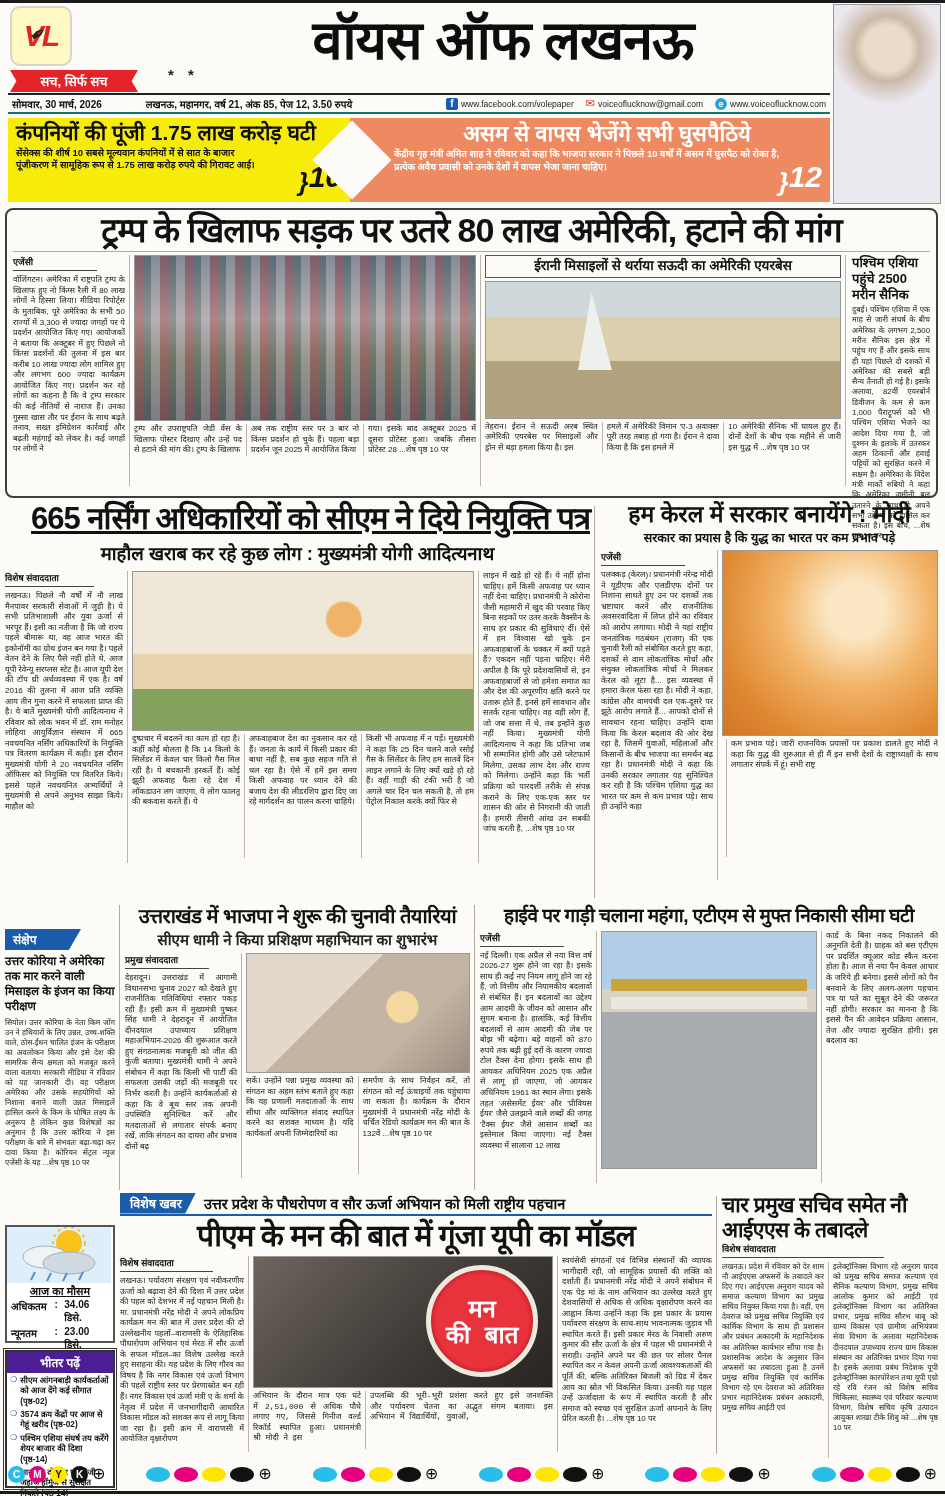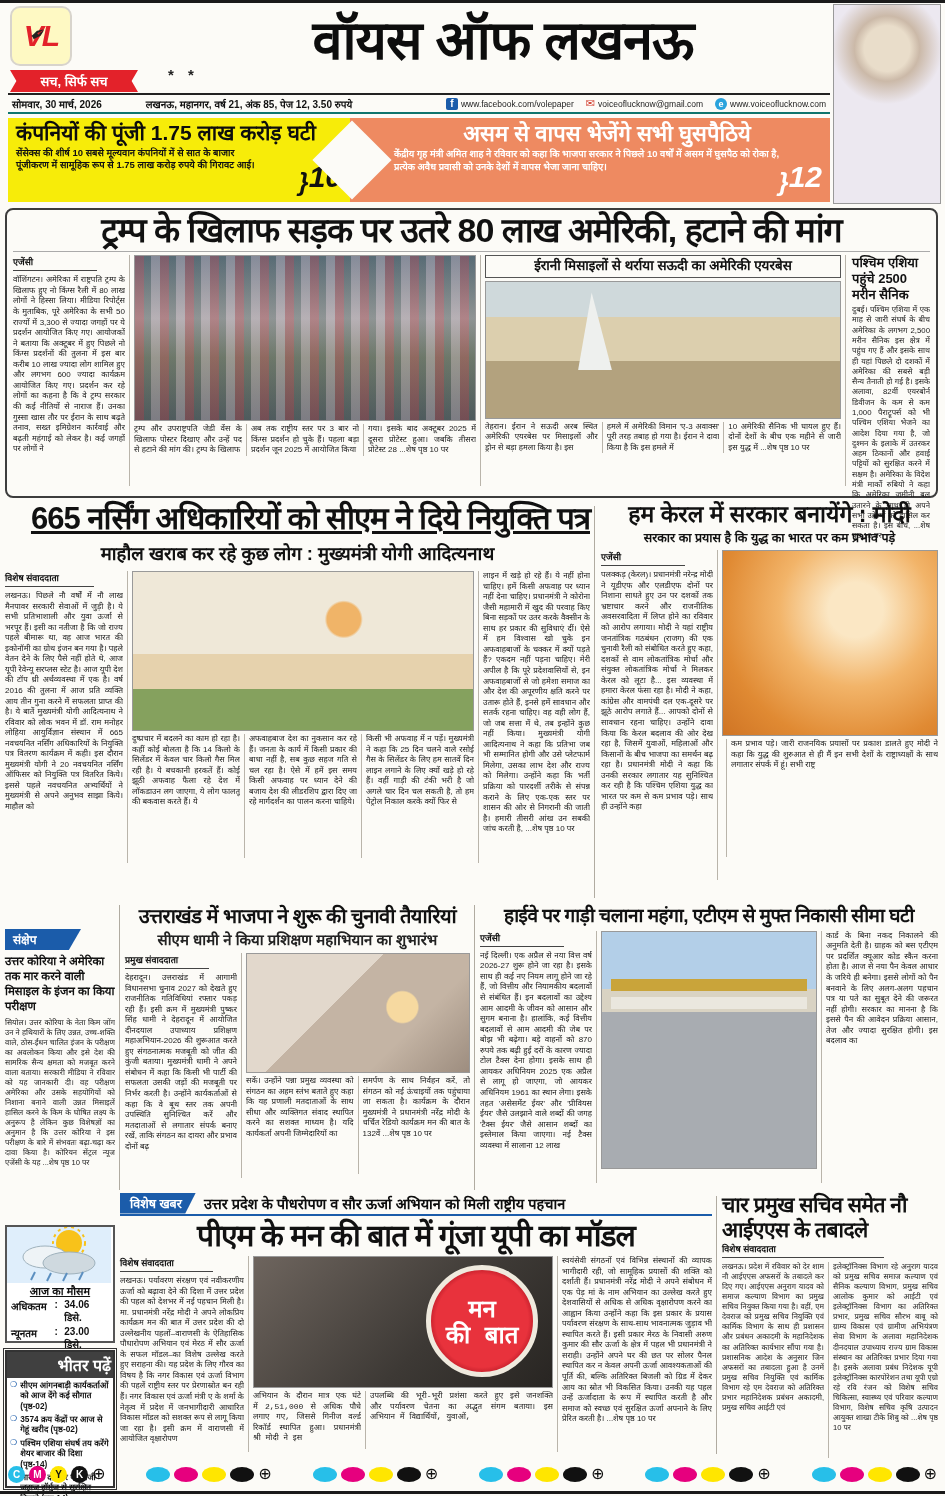--- a/index.html
+++ b/index.html
@@ -125,21 +125,21 @@
   .toll-photo:after { content:""; position:absolute; left:4%; top:20%; width:92%; height:12px; background:#c9a43a; box-shadow:0 18px 0 rgba(255,255,255,.45); }
   .colH { flex:1; }
 
   
   .weather { position:absolute; top:1225px; left:5px; width:110px; height:118px; border:2px solid #555; background:#fff; }
   .wart { display:block; width:104px; height:56px; }
   .wtitle { font-size:11px; font-weight:bold; text-align:center; text-decoration:underline; }
   .wrow { display:flex; font-size:10px; font-weight:bold; padding:1px 4px; }
   .wrow .wl { width:44px; } .wrow .wc { width:10px; }
   .inside { position:absolute; top:1350px; left:5px; width:110px; height:138px; border:2px solid #333; outline:1px solid #333; outline-offset:1px; background:#fff; }
-  .inside .ih { background:#404040; color:#fff; font-size:16px; font-weight:bold; text-align:right; padding:2px; }
+  .inside .ih { background:#4c1d95; color:#fff; font-size:12px; font-weight:bold; text-align:center; padding:2px; }
   .inside ul { list-style:none; padding:2px 3px; }
   .inside li { font-size:8.3px; font-weight:bold; line-height:1.25; margin-bottom:3px; display:flex; gap:3px; }
   .bullet { color:#1b5caa; font-size:8px; }
 
   
   .sec4 { position:absolute; top:1192px; left:5px; width:933px; height:268px; }
   .pm { position:absolute; left:115px; top:0; width:592px; }
   .pmbar { display:flex; align-items:center; height:24px; border-bottom:2px solid #1b5caa; }
   .badge { background:#1b5caa; color:#fff; font-size:12.5px; font-weight:bold; padding:2px 14px 2px 10px;
     clip-path:polygon(0 0,100% 0,86% 100%,0 100%); }

